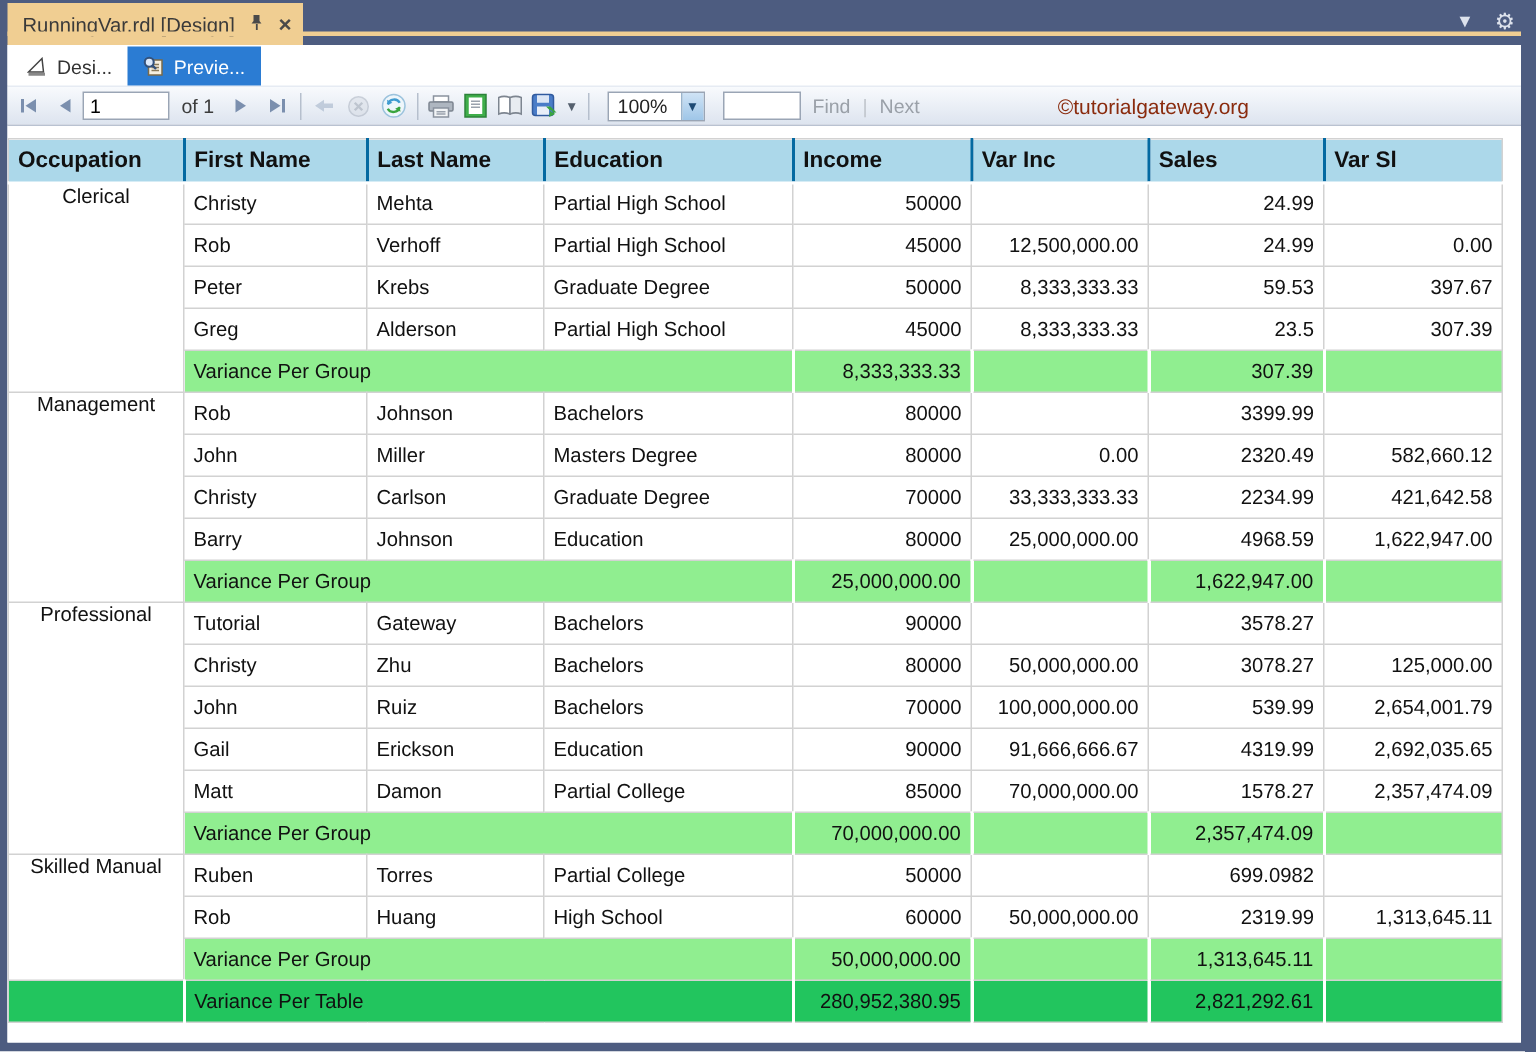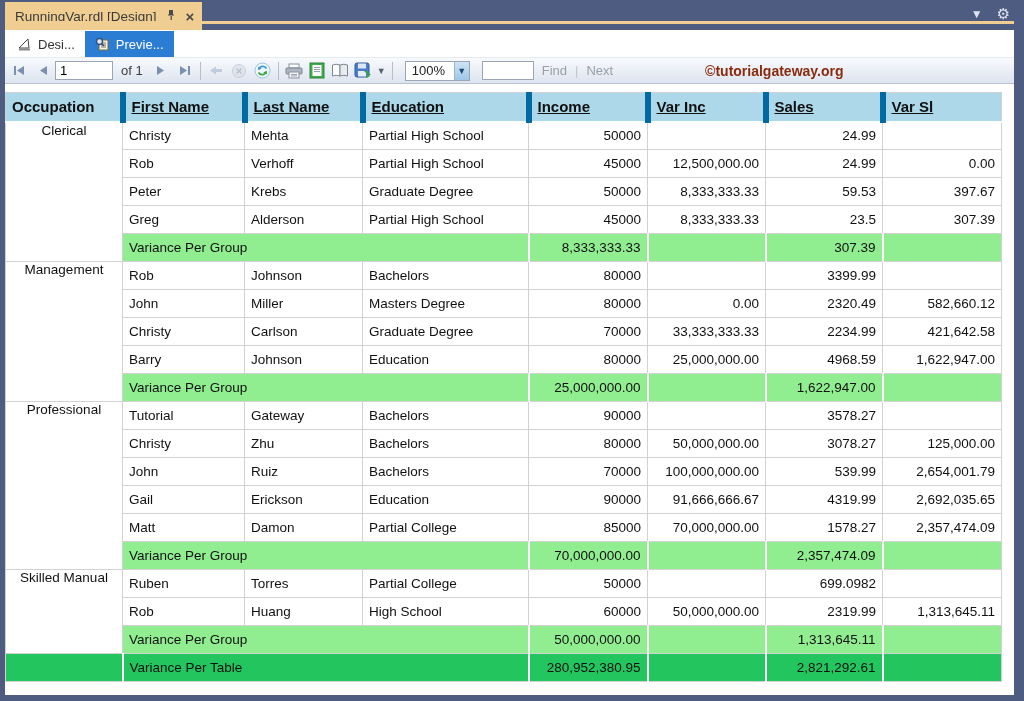--- a/index.html
+++ b/index.html
@@ -32,28 +32,28 @@
   .tbtn.disabled { opacity:.55; }
   .sep { width:1px; height:18px; background:#b6bfcd; margin:0 3px; }
   .page-input { width:58px; height:19px; border:1px solid #9aa5b5; background:#fff; font-size:13px; padding:0 4px; font-family:"Liberation Sans",sans-serif; }
   .of-label { color:#3c3c3c; margin:0 6px; white-space:nowrap; }
   .zoom-combo { display:flex; align-items:center; height:20px; border:1px solid #9aa5b5; background:#fff; margin-left:7px; }
   .zoom-combo .zval { width:48px; padding-left:6px; font-size:13px; color:#222; }
   .zoom-combo .zbtn { width:15px; height:18px; background:linear-gradient(#cfe3f5,#9fc6e8); display:flex; align-items:center; justify-content:center; font-size:9px; color:#1d4a74; border-left:1px solid #9ab4cc; }
   .find-input { width:52px; height:19px; border:1px solid #9aa5b5; background:#fff; margin-left:10px; font-size:13px; padding:0 4px; font-family:"Liberation Sans",sans-serif; }
   .findnext { color:#9aa0a8; margin:0 6px; white-space:nowrap; }
   .fn-sep { color:#c0c5cc; }
-  .watermark { margin-left:84px; font-size:14px; font-weight:bold; color:#8a2b0e; white-space:nowrap; }
+  .watermark { margin-left:84px; font-size:14px; font-weight:normal; color:#8a2b0e; white-space:nowrap; }
 
   
   .report-area { position:absolute; left:0; top:54px; right:0; bottom:0; background:#fff; overflow:hidden; }
   table.report { border-collapse:collapse; table-layout:fixed; width:996px; margin-top:8px; font-size:13.5px; color:#111; }
   table.report th, table.report td { border:1px solid #d2d2d2; padding:0 6px; height:28px; overflow:hidden; white-space:nowrap; }
   table.report th { background:#acd8ea; font-size:15px; font-weight:bold; text-align:left; height:29px; border-bottom:2px solid #fff; }
-  table.report th + th { border-left:6px solid #0369a1;text-decoration:underline; }
+  table.report th + th { border-left:2px solid #0369a1; }
   td.txt { text-align:left; }
   td.num { text-align:right; }
   td.occ { text-align:center; vertical-align:top; padding-top:5px; }
   tr.vg td { background:#90ee90; }
   tr.vt td { background:#22c55e; }
   tr.vg td + td, tr.vt td + td { border-left:2px solid #fff; }
 </style>
 </head>
 <body>
 

